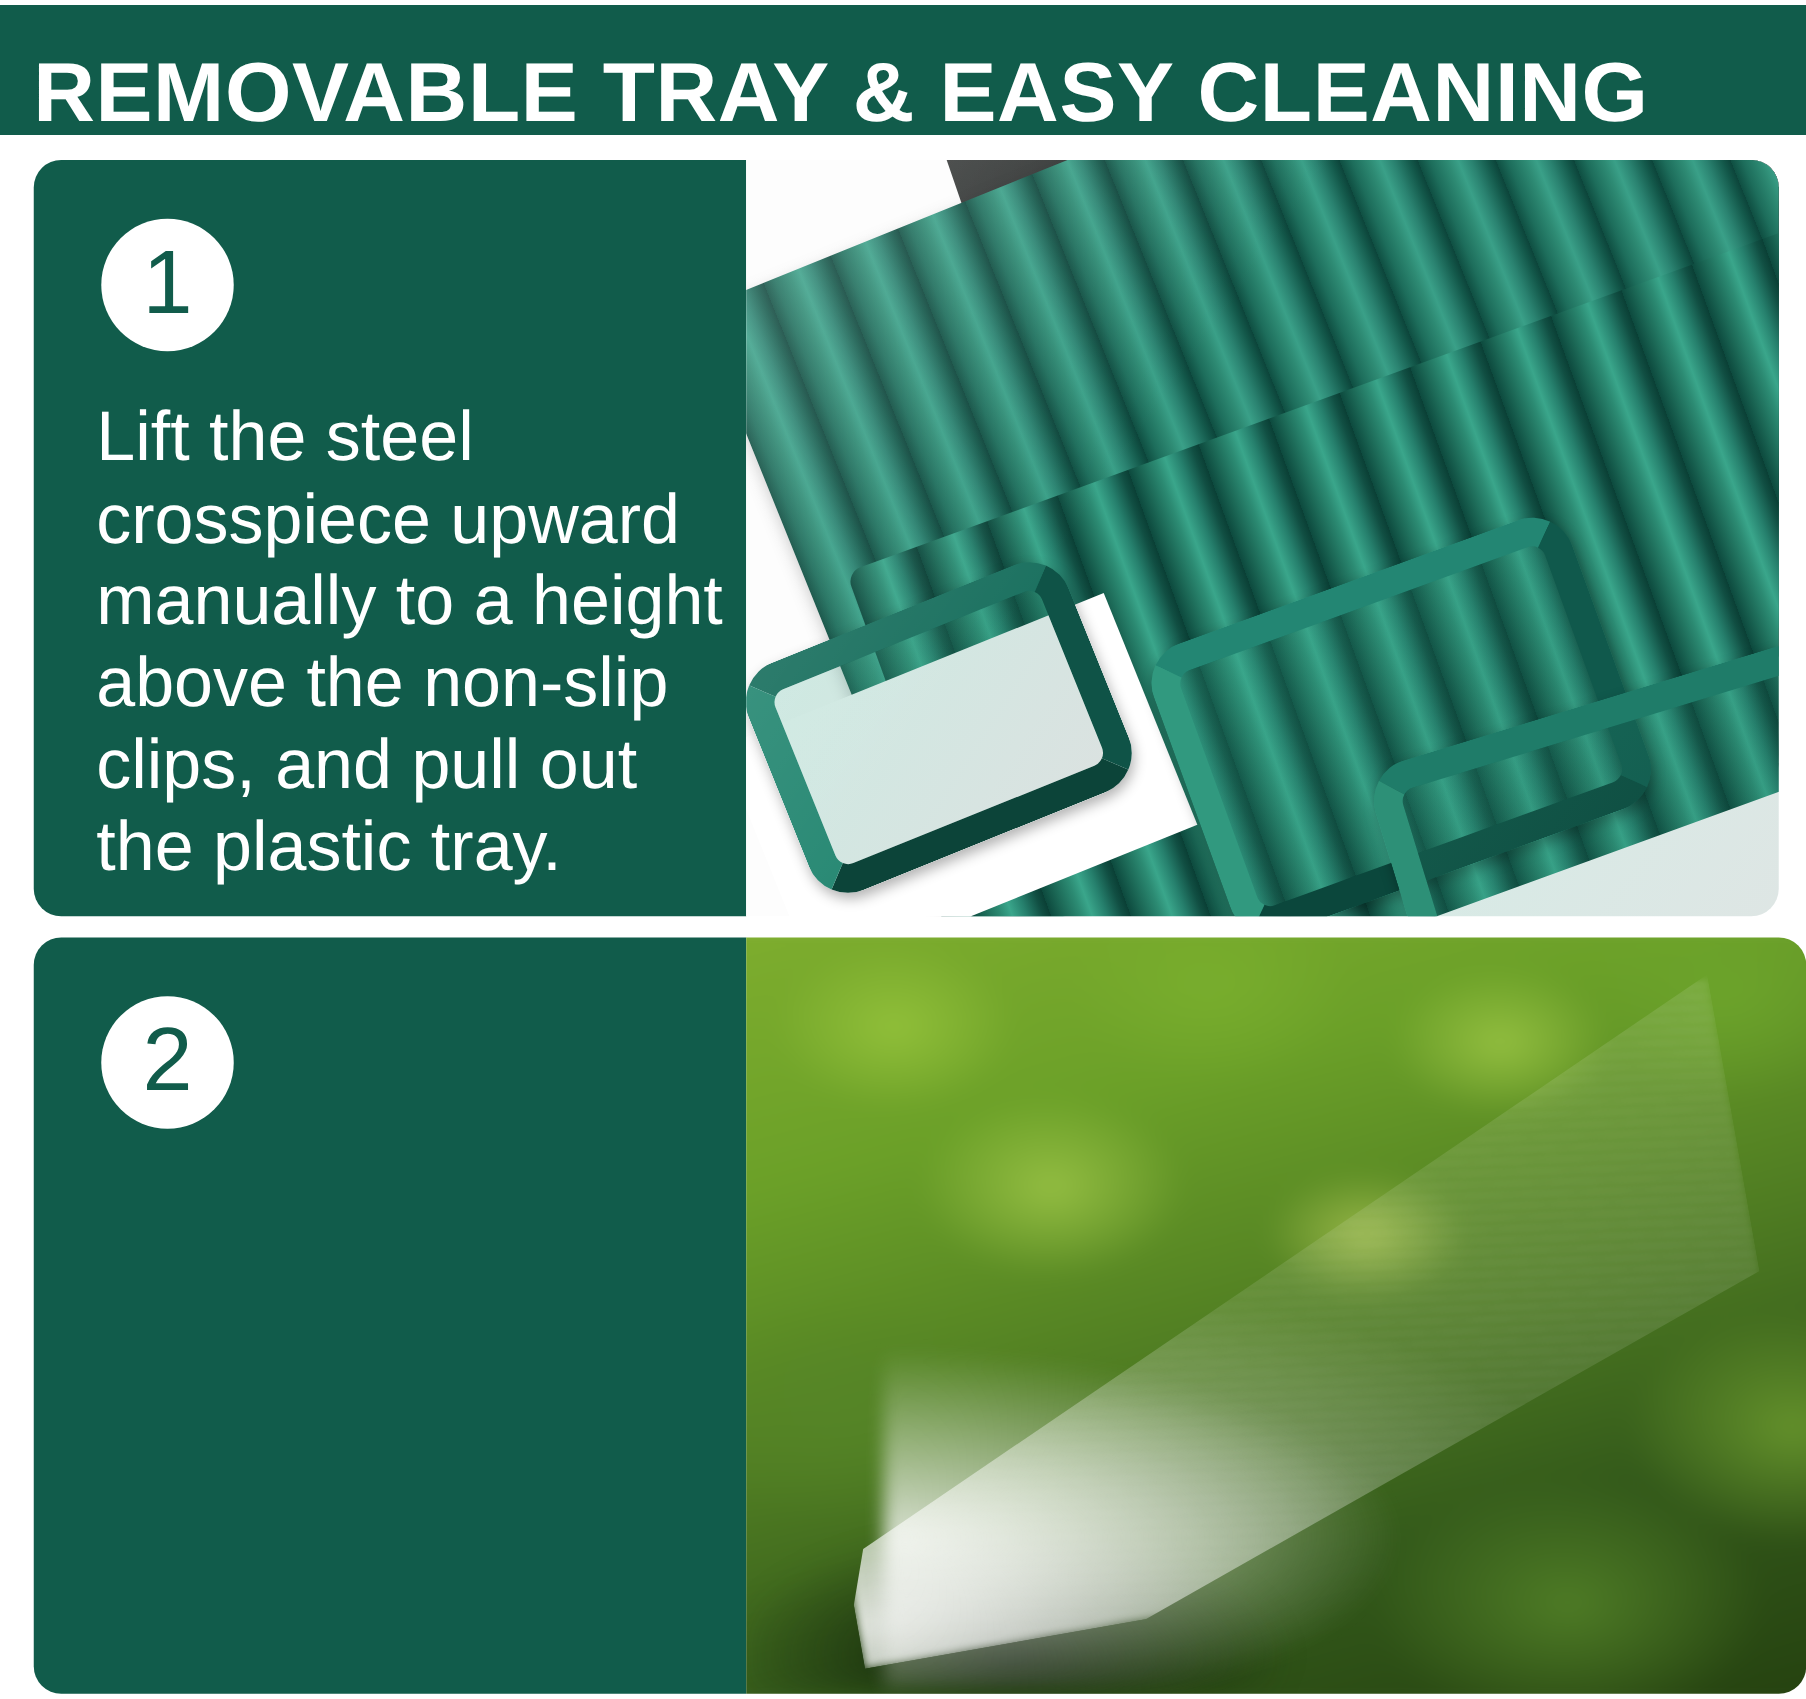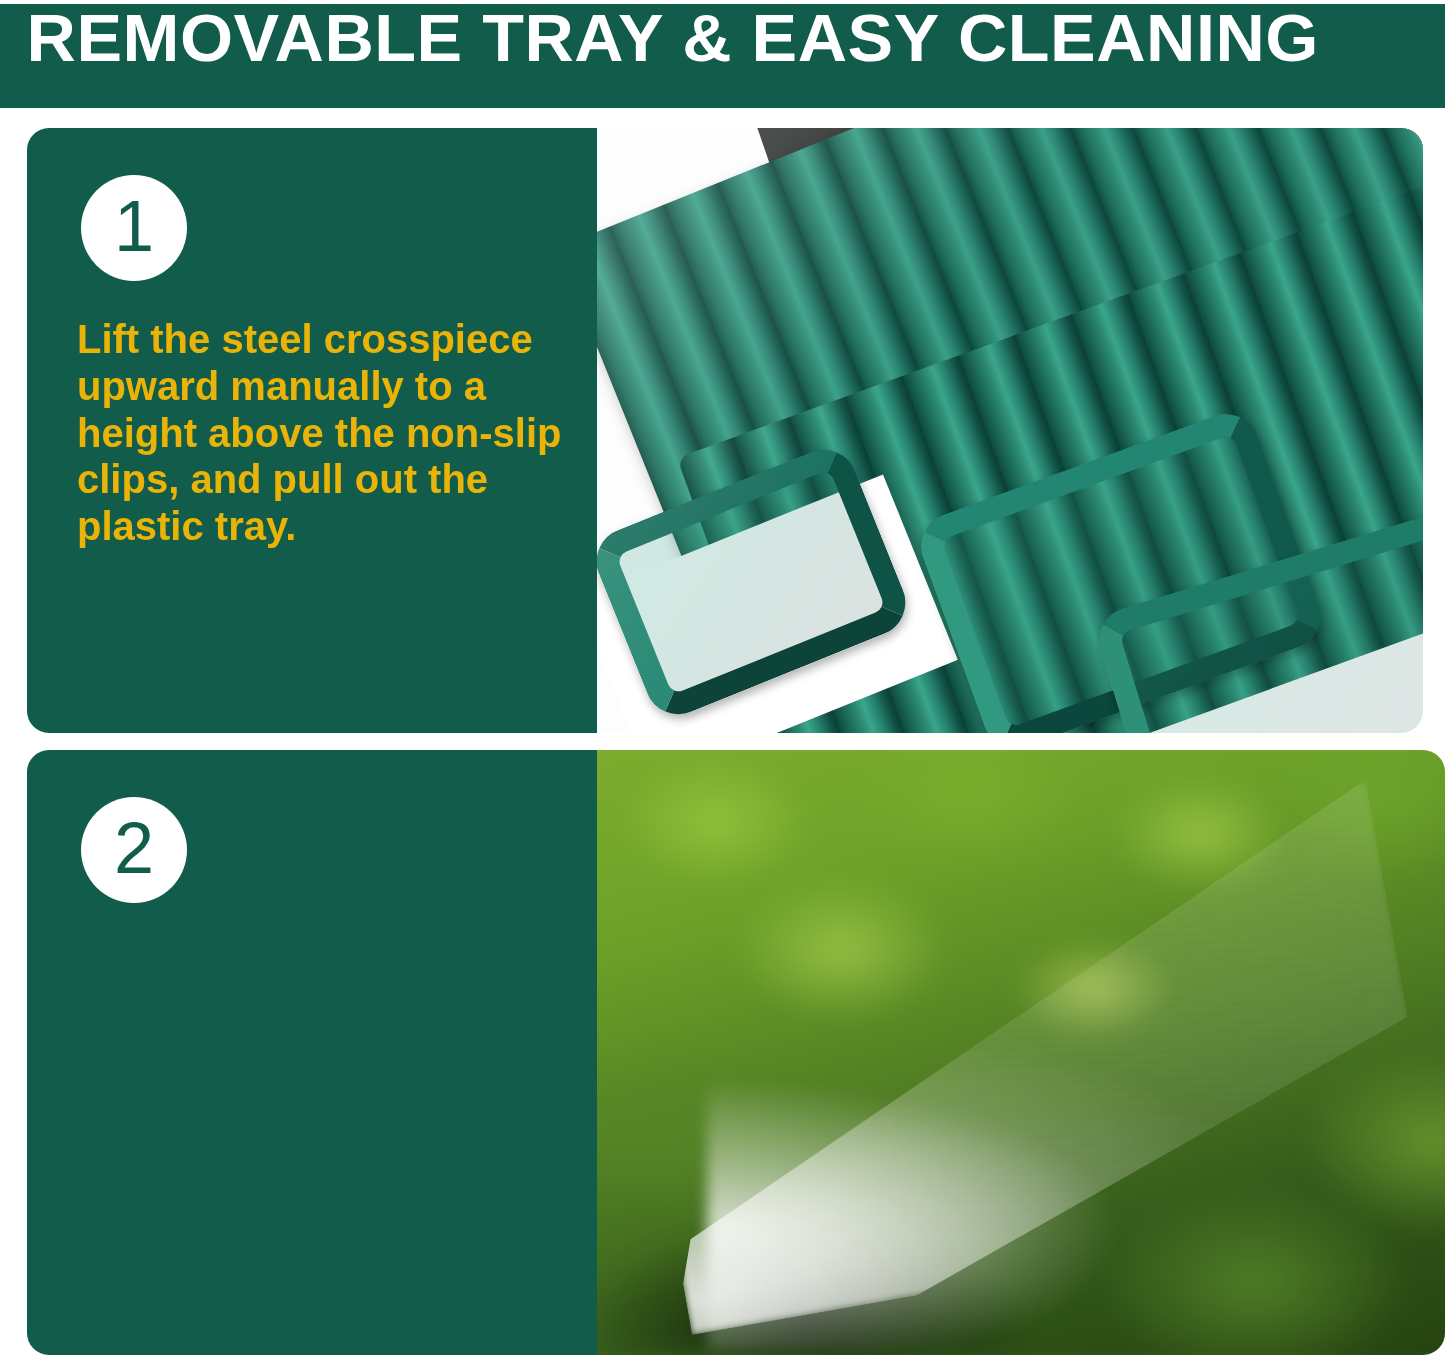--- a/index.html
+++ b/index.html
@@ -1,21 +1,21 @@
 <!DOCTYPE html>
 <html><head>
 <meta charset="utf-8">
 <style>
   html,body{margin:0;padding:0;background:#ffffff;}
   body{width:1445px;height:1359px;position:relative;overflow:hidden;
        font-family:"Liberation Sans",sans-serif;-webkit-font-smoothing:antialiased;}
 
   
   .header-bar{position:absolute;left:0;top:4px;width:1445px;height:104px;
-              background:#115c4b;display:flex;align-items:flex-start;}
+              background:#115c4b;display:flex;align-items:flex-end;}
   .header-title{color:#ffffff;font-weight:bold;font-size:67px;line-height:1;
                 letter-spacing:0.5px;padding-left:26px;white-space:nowrap;
                 transform:scaleX(1.02);transform-origin:left center;}
 
   
   .panel{position:absolute;display:flex;}
   .panel-1{left:27px;top:128px;width:1396px;height:605px;}
   .panel-2{left:27px;top:750px;width:1418px;height:605px;}
 
   .text-card{width:570px;height:100%;background:#115c4b;position:relative;
@@ -23,21 +23,21 @@
   .panel-1 .text-card{border-radius:22px 0 0 22px;}
   .panel-2 .text-card{border-radius:22px 0 0 22px;}
 
   .step-badge{position:absolute;left:54px;top:47px;width:106px;height:106px;
               border-radius:50%;background:#ffffff;
               display:flex;align-items:center;justify-content:center;}
   .step-badge-num{color:#115c4b;font-size:72px;font-weight:normal;line-height:1;
                   margin-top:-4px;}
 
   .step-text{position:absolute;left:50px;top:188px;width:508px;
-             color:#eab308;font-size:40px;font-weight:bold;line-height:1.17;}
+             color:#ffffff;font-size:56px;font-weight:normal;line-height:1.17;}
   .panel-2 .step-text{top:192px;}
 
   
   .photo{position:relative;flex:1 1 auto;height:100%;overflow:hidden;}
   .panel-1 .photo{border-radius:0 22px 22px 0;background:#ffffff;}
   .panel-2 .photo{border-radius:0 22px 22px 0;}
 
   
   .p1-bg{position:absolute;inset:0;background:#fdfdfd;}
   

